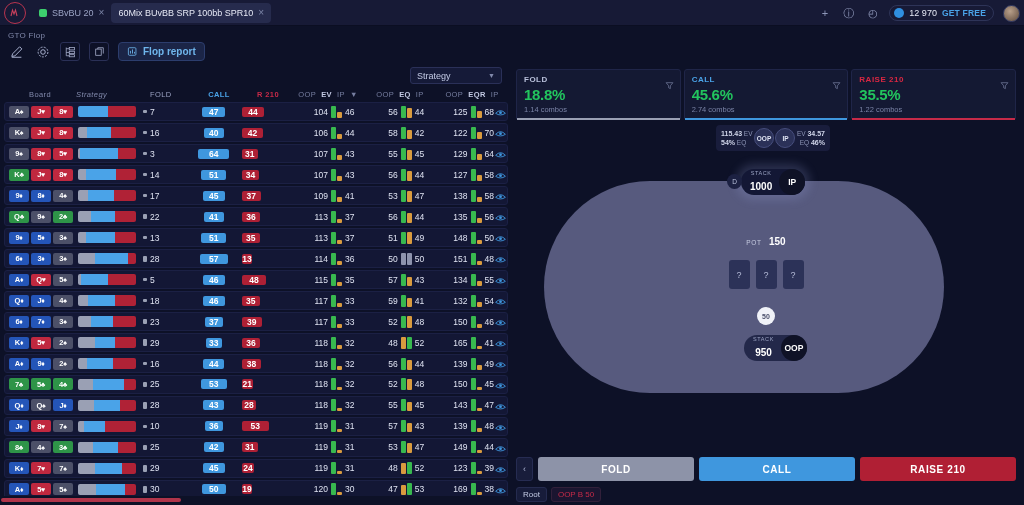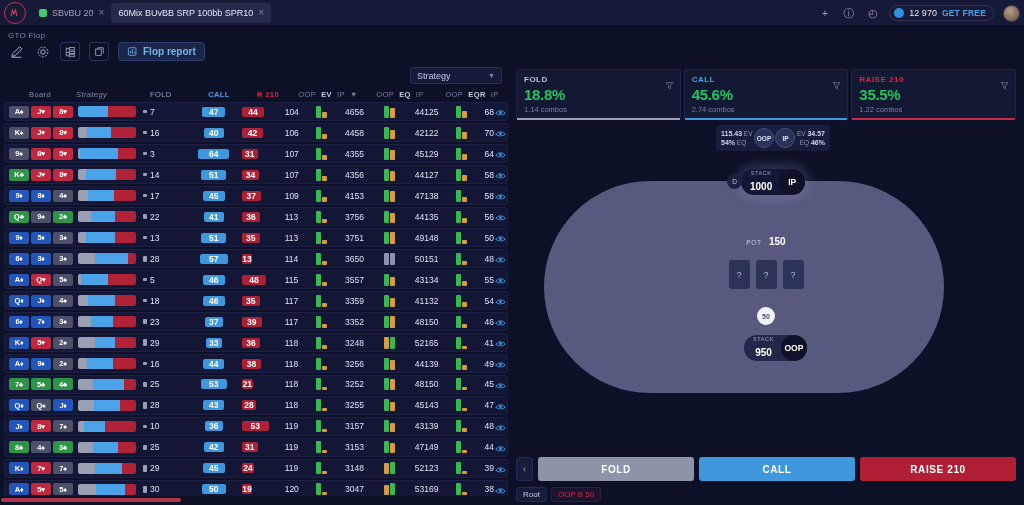--- a/index.html
+++ b/index.html
@@ -134,21 +134,21 @@
     background:#3f97de; color:#fff; font-size:8.5px; font-weight:bold;
     border-radius:2px; text-align:center;
   }
   .c-raise{ width:48px; display:flex; justify-content:flex-start; padding-left:4px;}
   .pillr {
     background:#ae2035; color:#fff; font-size:8.5px; font-weight:bold;
     border-radius:2px; text-align:center;
   }
 
   .c-met {
-    width:72px; display:flex; align-items:center; justify-content:space-between; gap:3px;
+    width:72px; display:flex; align-items:center; justify-content:flex-end; gap:3px;
     font-size:8.5px; color:#dfe3f2;
   }
   .mbars{display:flex;align-items:flex-end;gap:1px;height:12px;}
   .mb{width:5px;border-radius:1px;}
   .mb.g{background:#38b94f;} .mb.o{background:#d99b3f;} .mb.n{background:#8d93ad;}
 
   .c-eye{ flex:1; display:flex; justify-content:center;}
   .eye{ width:13px;height:13px;color:#3f97de; }
 
   #lscroll {

